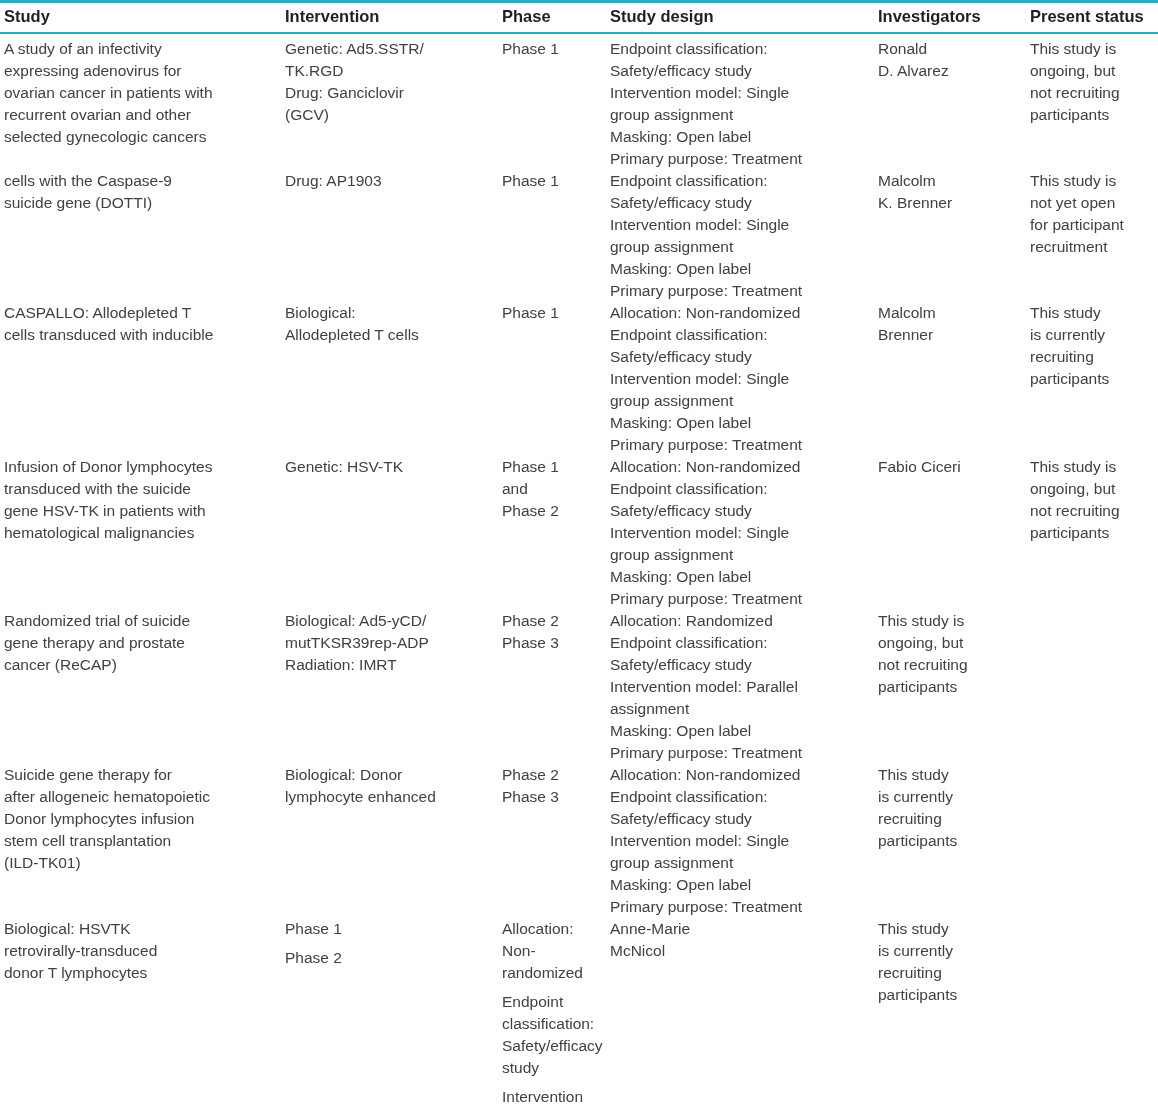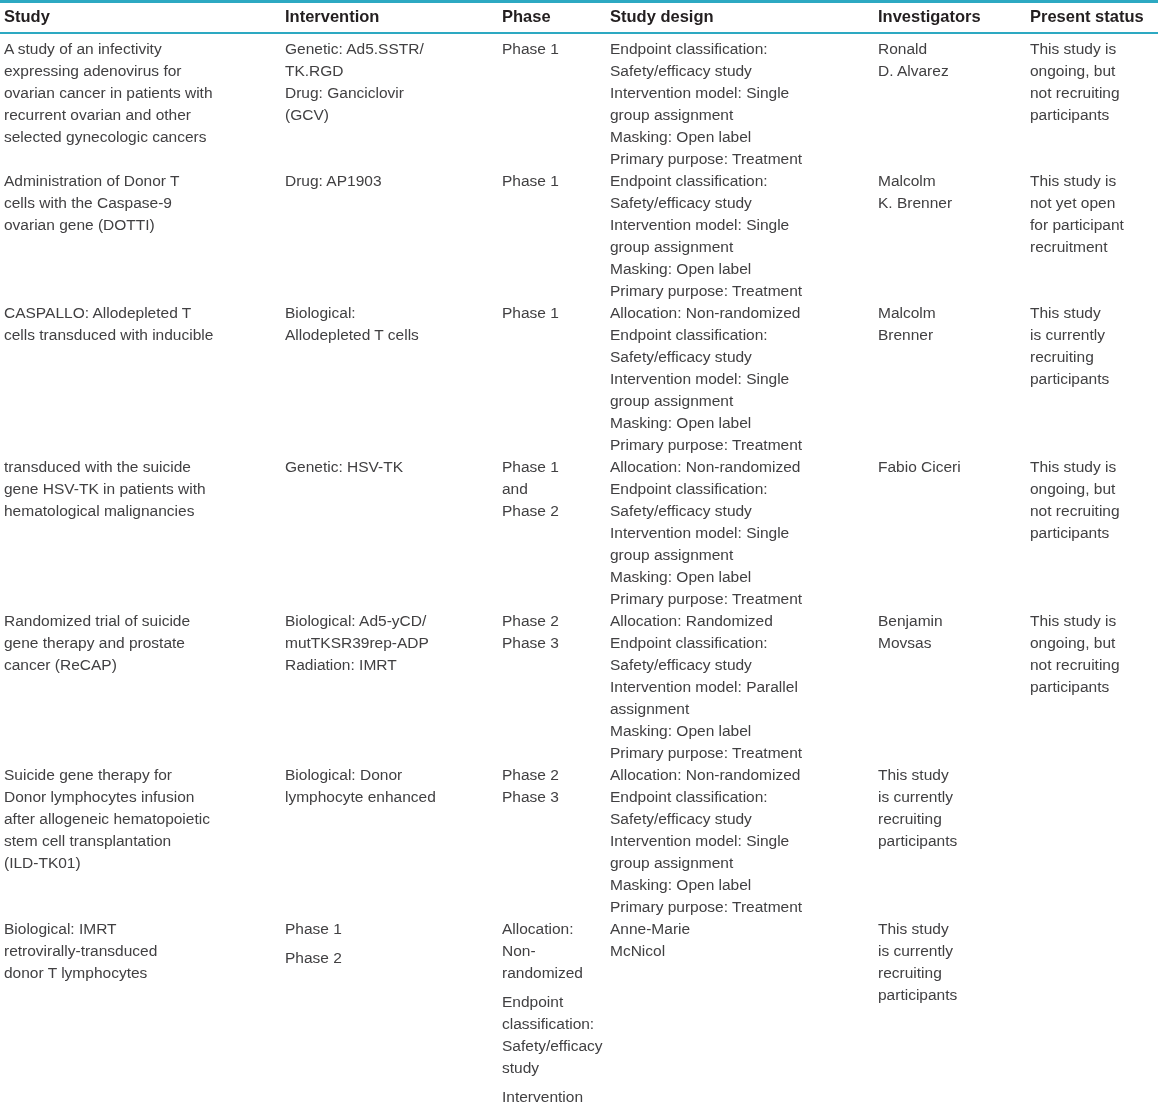--- a/index.html
+++ b/index.html
@@ -94,23 +94,22 @@
       <div class="cell">
           <div>This study is</div>
           <div>ongoing, but</div>
           <div>not recruiting</div>
           <div>participants</div>
         </div>
     </div>
 
     <div class="grid-row">
       <div class="cell">
-          <div>Administration of Donor T</div>
           <div>cells with the Caspase-9</div>
-          <div>ovarian gene (DOTTI)</div>
+          <div>suicide gene (DOTTI)</div>
         </div>
       <div class="cell">
           <div>Drug: AP1903</div>
         </div>
       <div class="cell">
           <div>Phase 1</div>
         </div>
       <div class="cell">
           <div>Endpoint classification:</div>
           <div>Safety/efficacy study</div>
@@ -159,20 +158,21 @@
       <div class="cell">
           <div>This study</div>
           <div>is currently</div>
           <div>recruiting</div>
           <div>participants</div>
         </div>
     </div>
 
     <div class="grid-row">
       <div class="cell">
+          <div>Infusion of Donor lymphocytes</div>
           <div>transduced with the suicide</div>
           <div>gene HSV-TK in patients with</div>
           <div>hematological malignancies</div>
         </div>
       <div class="cell">
           <div>Genetic: HSV-TK</div>
         </div>
       <div class="cell">
           <div>Phase 1</div>
           <div>and</div>
@@ -216,36 +216,32 @@
       <div class="cell">
           <div>Allocation: Randomized</div>
           <div>Endpoint classification:</div>
           <div>Safety/efficacy study</div>
           <div>Intervention model: Parallel</div>
           <div>assignment</div>
           <div>Masking: Open label</div>
           <div>Primary purpose: Treatment</div>
         </div>
       <div class="cell">
-          <div>Benjamin</div>
-          <div>Movsas</div>
-        </div>
-      <div class="cell">
           <div>This study is</div>
           <div>ongoing, but</div>
           <div>not recruiting</div>
           <div>participants</div>
         </div>
     </div>
 
     <div class="grid-row">
       <div class="cell">
           <div>Suicide gene therapy for</div>
+          <div>after allogeneic hematopoietic</div>
           <div>Donor lymphocytes infusion</div>
-          <div>after allogeneic hematopoietic</div>
           <div>stem cell transplantation</div>
           <div>(ILD-TK01)</div>
         </div>
       <div class="cell">
           <div>Biological: Donor</div>
           <div>lymphocyte enhanced</div>
         </div>
       <div class="cell">
           <div>Phase 2</div>
           <div>Phase 3</div>
@@ -262,21 +258,21 @@
       <div class="cell">
           <div>This study</div>
           <div>is currently</div>
           <div>recruiting</div>
           <div>participants</div>
         </div>
     </div>
 
     <div class="grid-row">
       <div class="cell">
-          <div>Biological: IMRT</div>
+          <div>Biological: HSVTK</div>
           <div>retrovirally-transduced</div>
           <div>donor T lymphocytes</div>
         </div>
       <div class="cell">
           <div>Phase 1</div>
           <div class="line-gap"></div>
           <div>Phase 2</div>
         </div>
       <div class="cell">
           <div>Allocation: Non-randomized</div>

